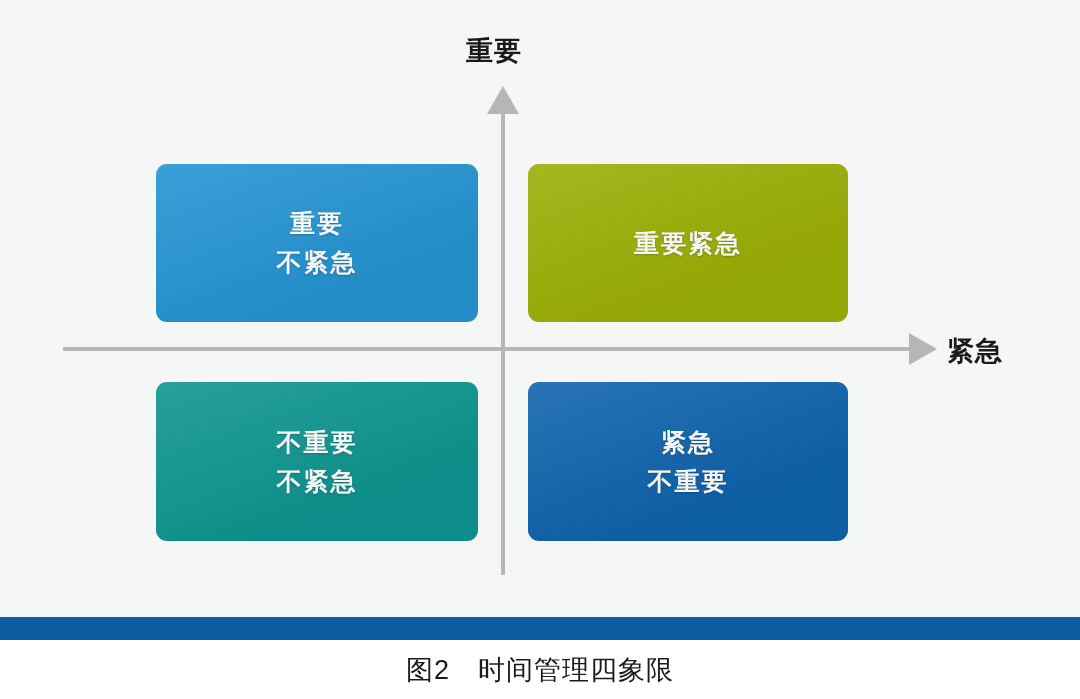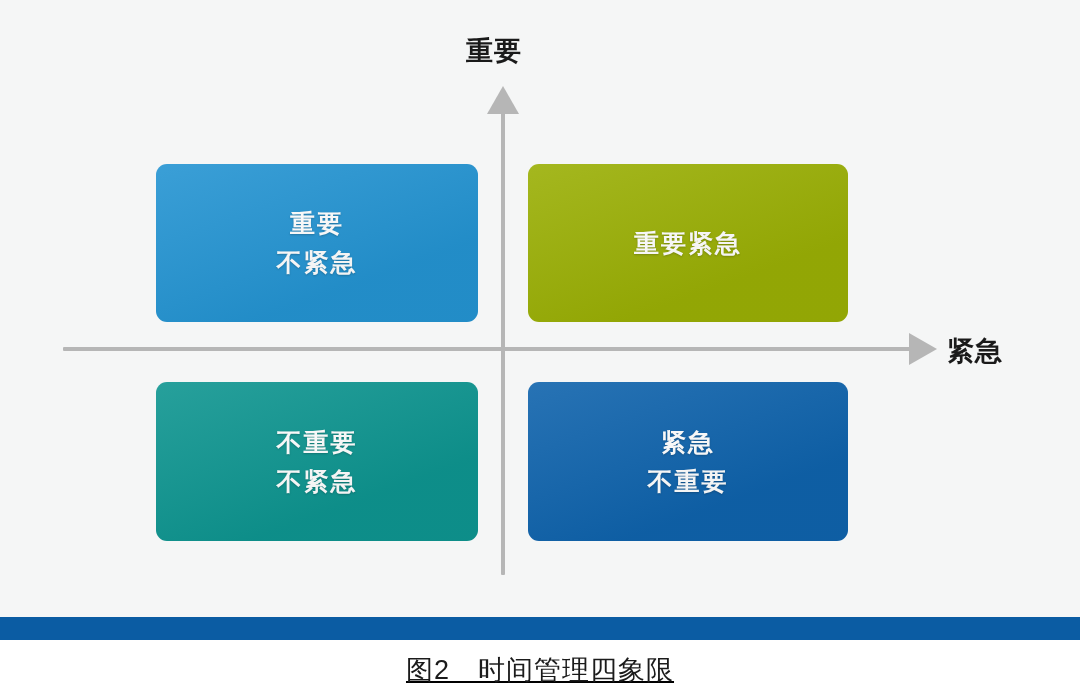--- a/index.html
+++ b/index.html
@@ -166,21 +166,20 @@
   #caption-area {
     position: absolute;
     left: 0;
     top: 640px;
     width: 1080px;
     height: 59px;
     background: #ffffff;
     display: flex;
     align-items: center;
     justify-content: center;
-    text-decoration: underline;
   }
   #figure-caption {
     color: #1b1b1b;
     font-size: 27px;
     letter-spacing: 1px;
     white-space: pre;
   }
 </style>
 </head>
 <body>

